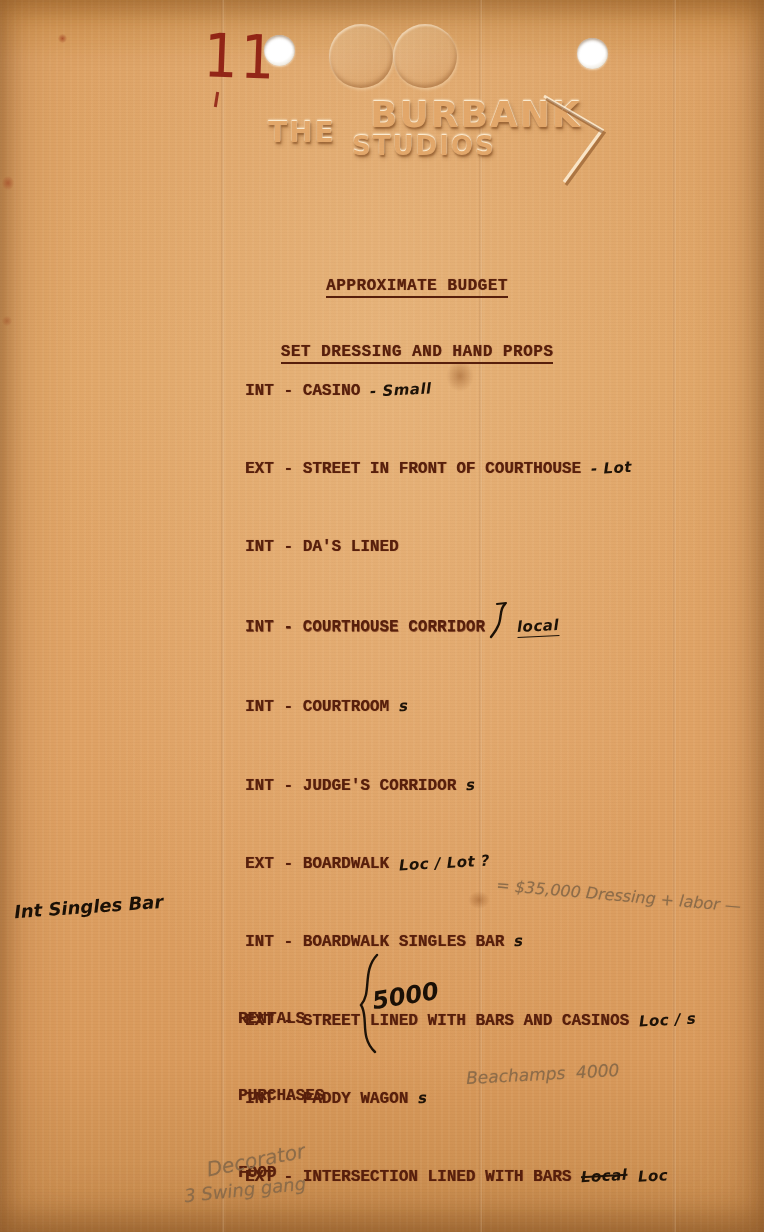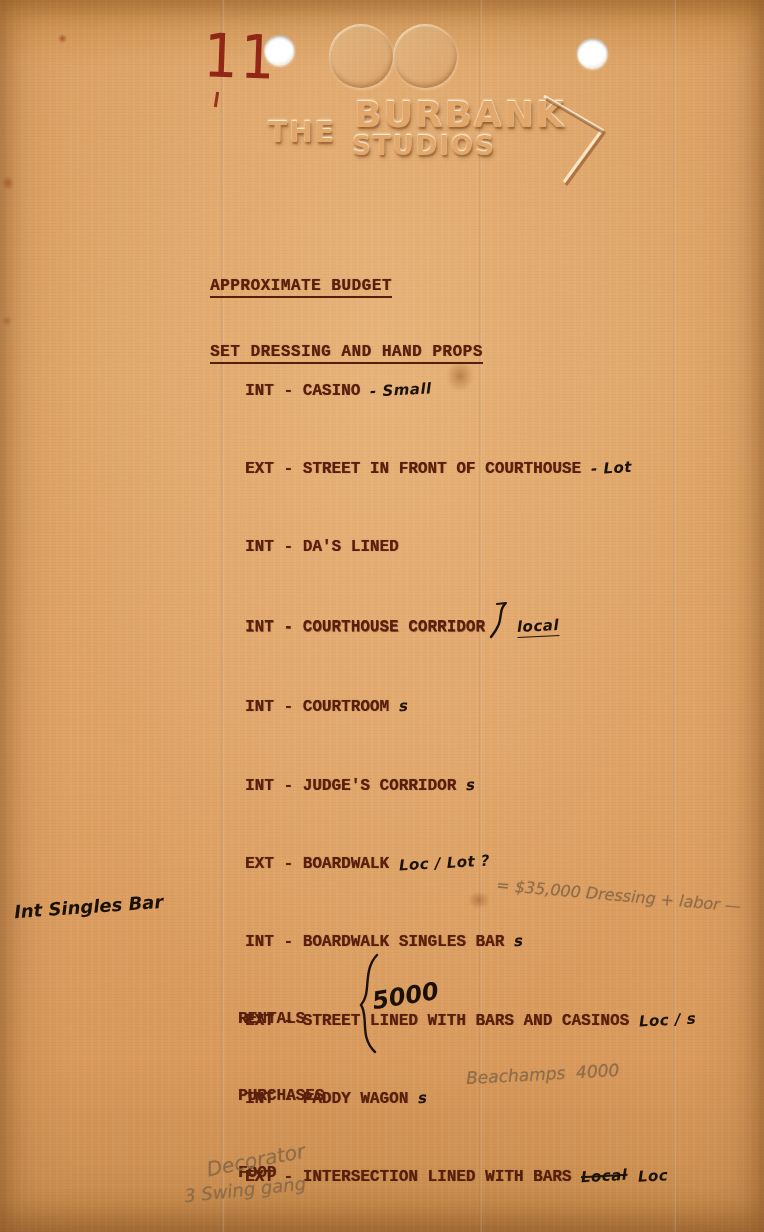--- a/index.html
+++ b/index.html
@@ -8,42 +8,42 @@
     font-family:"Liberation Mono",monospace;
     background:
       radial-gradient(ellipse at 50% 28%, rgba(255,228,188,0.22), rgba(0,0,0,0) 62%),
       repeating-linear-gradient(0deg, rgba(140,85,35,0.055) 0 1px, rgba(0,0,0,0) 1px 3px),
       repeating-linear-gradient(90deg, rgba(255,236,206,0.05) 0 2px, rgba(0,0,0,0) 2px 7px),
       linear-gradient(180deg,#d2954f 0%,#dda265 5%,#e0a668 30%,#dfa265 60%,#d99a5c 86%,#c88c4e 100%);
     box-shadow: inset 0 0 60px rgba(110,60,20,0.38), inset 0 -14px 28px rgba(100,55,18,0.30), inset 0 10px 18px rgba(115,65,22,0.22);
   }
   .crease{position:absolute;top:0;bottom:0;width:3px;background:linear-gradient(90deg,rgba(120,65,25,0.15),rgba(255,240,215,0.20));}
   .typed{color:#571f0c;font-weight:bold;text-shadow:0.4px 0.4px 0.7px rgba(95,35,15,0.8);}
-  .title-block{position:absolute;left:210px;top:231px;width:366px;text-align:left;font-size:16px;line-height:22px;letter-spacing:0.5px;white-space:pre;}
+  .title-block{position:absolute;left:234px;top:231px;width:366px;text-align:center;font-size:16px;line-height:22px;letter-spacing:0.5px;white-space:pre;}
   .u{border-bottom:2px solid #571f0c;padding-bottom:1px;}
   .loc-list{position:absolute;left:245px;top:323px;font-size:16px;line-height:19.35px;white-space:pre;}
   .loc-row{position:relative;}
   .budget-list{position:absolute;left:238px;top:952px;font-size:16px;line-height:19.3px;white-space:pre;}
   .hand{font-family:"DejaVu Sans",sans-serif;font-style:italic;font-weight:600;color:#1d1207;
         display:inline-block;transform:rotate(-3deg);margin-left:10px;font-size:15px;letter-spacing:0.5px;text-shadow:none;}
   .struck{text-decoration:line-through;text-decoration-thickness:2px;}
   .underlined{border-bottom:1.5px solid #1d1207;}
   .abs-hand{position:absolute;font-family:"DejaVu Sans",sans-serif;font-style:italic;font-weight:600;color:#1a1006;white-space:pre;}
   .pencil{color:#8d6c49;font-weight:500;text-shadow:0 0 1px rgba(141,108,73,0.5);}
   .bracket-mark{display:inline-block;vertical-align:middle;margin-left:4px;margin-top:-14px;}
   .hole{position:absolute;width:31px;height:31px;border-radius:50%;
         background:radial-gradient(circle at 45% 40%, #ffffff 55%, #ece7dc 76%, #cfc5b4 100%);
         box-shadow: inset 0 2px 3px rgba(100,60,20,0.45), 0 1px 2px rgba(255,245,230,0.6);}
   .emb-circle{position:absolute;width:64px;height:64px;border-radius:50%;
         background:linear-gradient(155deg, rgba(255,240,215,0.25), rgba(150,90,40,0.10));
         box-shadow: inset 1px 2px 2px rgba(255,242,220,0.55), inset -1px -3px 4px rgba(125,70,28,0.38), 1px 2px 3px rgba(255,238,210,0.35);}
   .emb-text{position:absolute;color:#e2a76a;font-family:"DejaVu Sans",sans-serif;font-weight:bold;letter-spacing:2px;white-space:pre;
         text-shadow:0 -1px 1px rgba(255,244,222,0.9), 0 -2px 2px rgba(255,244,222,0.4), 1px 2px 2px rgba(120,66,24,0.55), 2px 3px 4px rgba(120,66,24,0.3);}
   .emb-the{left:268px;top:116px;font-size:28px;}
-  .emb-burbank{left:354px;top:94px;font-size:36px;}
+  .emb-burbank{left:370px;top:94px;font-size:36px;}
   .emb-studios{left:352px;top:131px;font-size:26px;}
   .red-mark{position:absolute;left:203px;top:24px;font-size:56px;color:#8c1b10;font-family:"DejaVu Sans Mono",monospace;
         letter-spacing:3px;transform:rotate(2deg) scaleY(1.08);opacity:0.92;}
   .red-tick{position:absolute;left:215px;top:92px;width:3px;height:15px;background:#8c1b10;transform:rotate(9deg);opacity:0.85;}
   .stain{position:absolute;border-radius:50%;pointer-events:none;}
   .stain1{left:446px;top:360px;width:28px;height:32px;background:radial-gradient(ellipse, rgba(125,60,15,0.40), rgba(125,60,15,0) 70%);}
   .stain2{left:468px;top:891px;width:22px;height:18px;background:radial-gradient(ellipse, rgba(125,60,15,0.38), rgba(125,60,15,0) 70%);}
   .stain3{left:58px;top:34px;width:9px;height:9px;background:radial-gradient(circle, rgba(140,30,10,0.55), rgba(140,30,10,0) 75%);}
   .stain4{left:2px;top:176px;width:12px;height:14px;background:radial-gradient(ellipse, rgba(150,40,15,0.45), rgba(150,40,15,0) 75%);}
   .stain5{left:2px;top:316px;width:10px;height:10px;background:radial-gradient(circle, rgba(150,60,25,0.4), rgba(150,60,25,0) 75%);}

